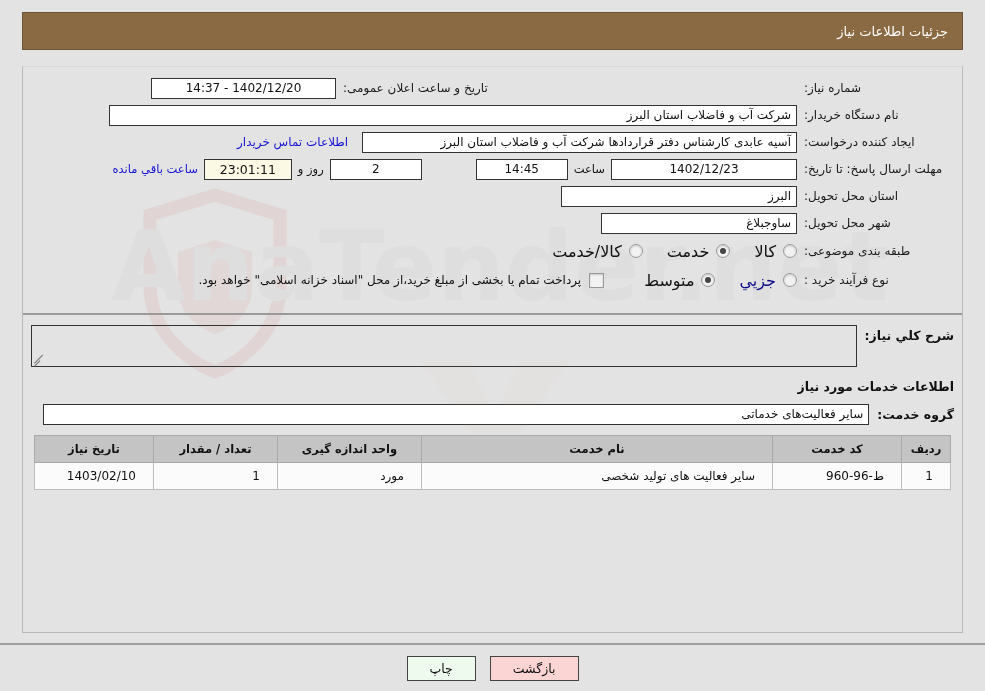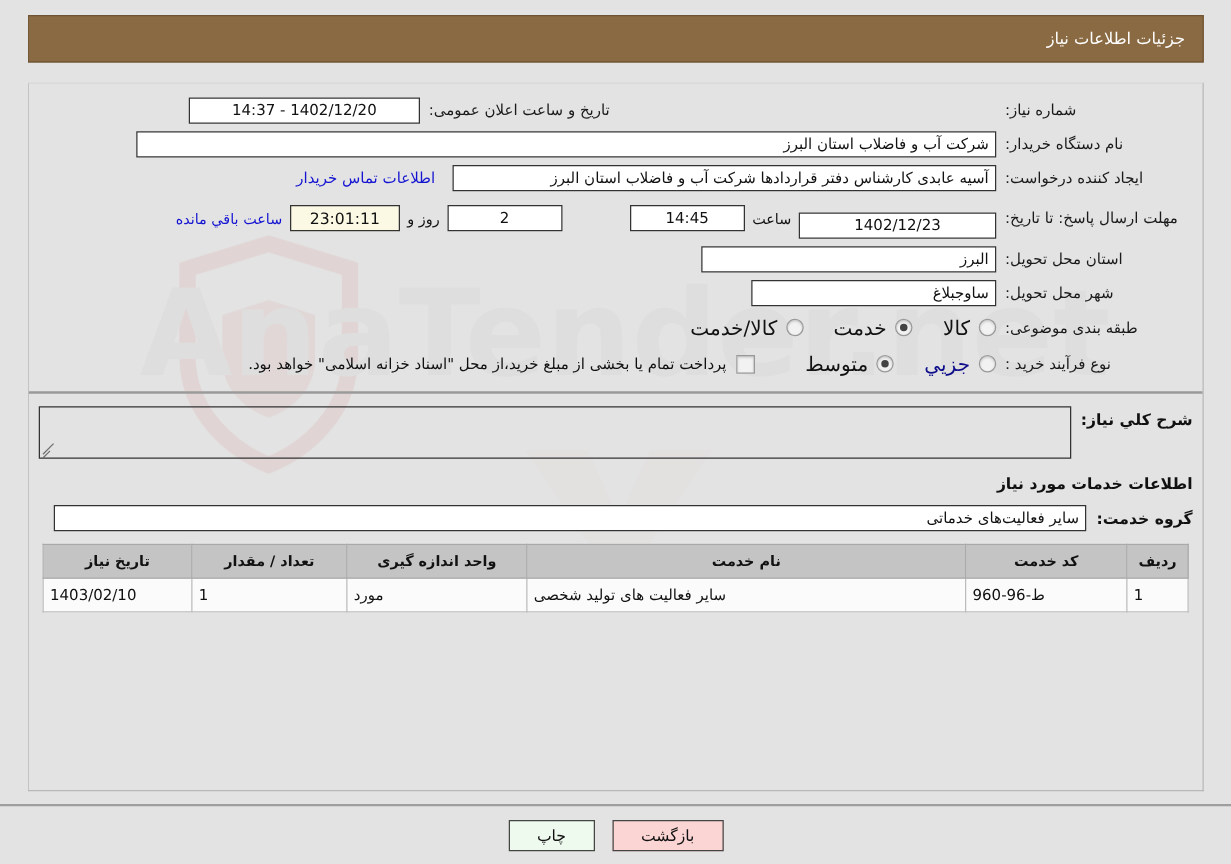--- a/index.html
+++ b/index.html
@@ -264,22 +264,22 @@
     font-weight: bold;
     font-size: 11.5px;
     padding: 6px 4px;
     text-align: center;
     color: #111;
     white-space: nowrap;
   }
   table.items td {
     background: #fbfbfb;
     border: 1px solid #bcbcbc;
-    padding: 6px 5px;
-    text-align: left;
+    padding: 6px 17px;
+    text-align: right;
     font-size: 12px;
     color: #111;
   }
 
   
   .notes-row {
     display: flex;
     flex-direction: row;
     align-items: flex-start;
     margin-top: 14px;
@@ -364,21 +364,21 @@
       </div>
 
       <div class="row">
         <div class="lbl w-right">ایجاد کننده درخواست:</div>
         <div class="field" style="flex:1 1 auto; margin-left:8px;">آسیه عابدی کارشناس دفتر قراردادها شرکت آب و فاضلاب استان البرز</div>
         <a class="link" style="margin-left:200px;">اطلاعات تماس خریدار</a>
       </div>
 
       <div class="row">
         <div class="lbl w-right" style="line-height:1.25;">مهلت ارسال پاسخ: تا تاریخ:</div>
-        <div class="field center" style="width:158px;margin-top:12px;">1402/12/23</div>
+        <div class="field center" style="width:186px;">1402/12/23</div>
         <div class="inline-lbl">ساعت</div>
         <div class="field center" style="width:92px;">14:45</div>
         <div class="field center" style="width:92px; margin-right:54px;">2</div>
         <div class="inline-lbl">روز و</div>
         <div class="field timer" style="width:88px;">23:01:11</div>
         <div class="inline-lbl" style="color:#1414d2;">ساعت باقي مانده</div>
       </div>
 
       <div class="row">
         <div class="lbl w-right">استان محل تحویل:</div>

